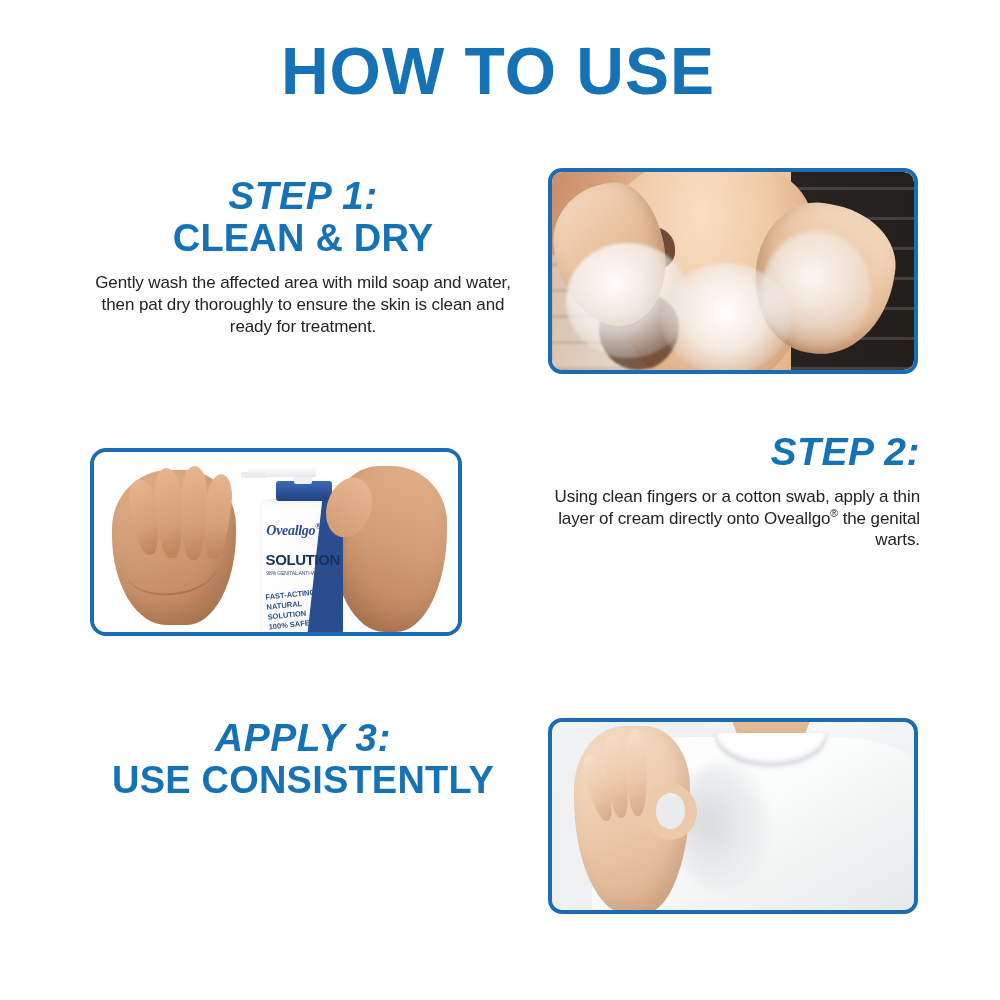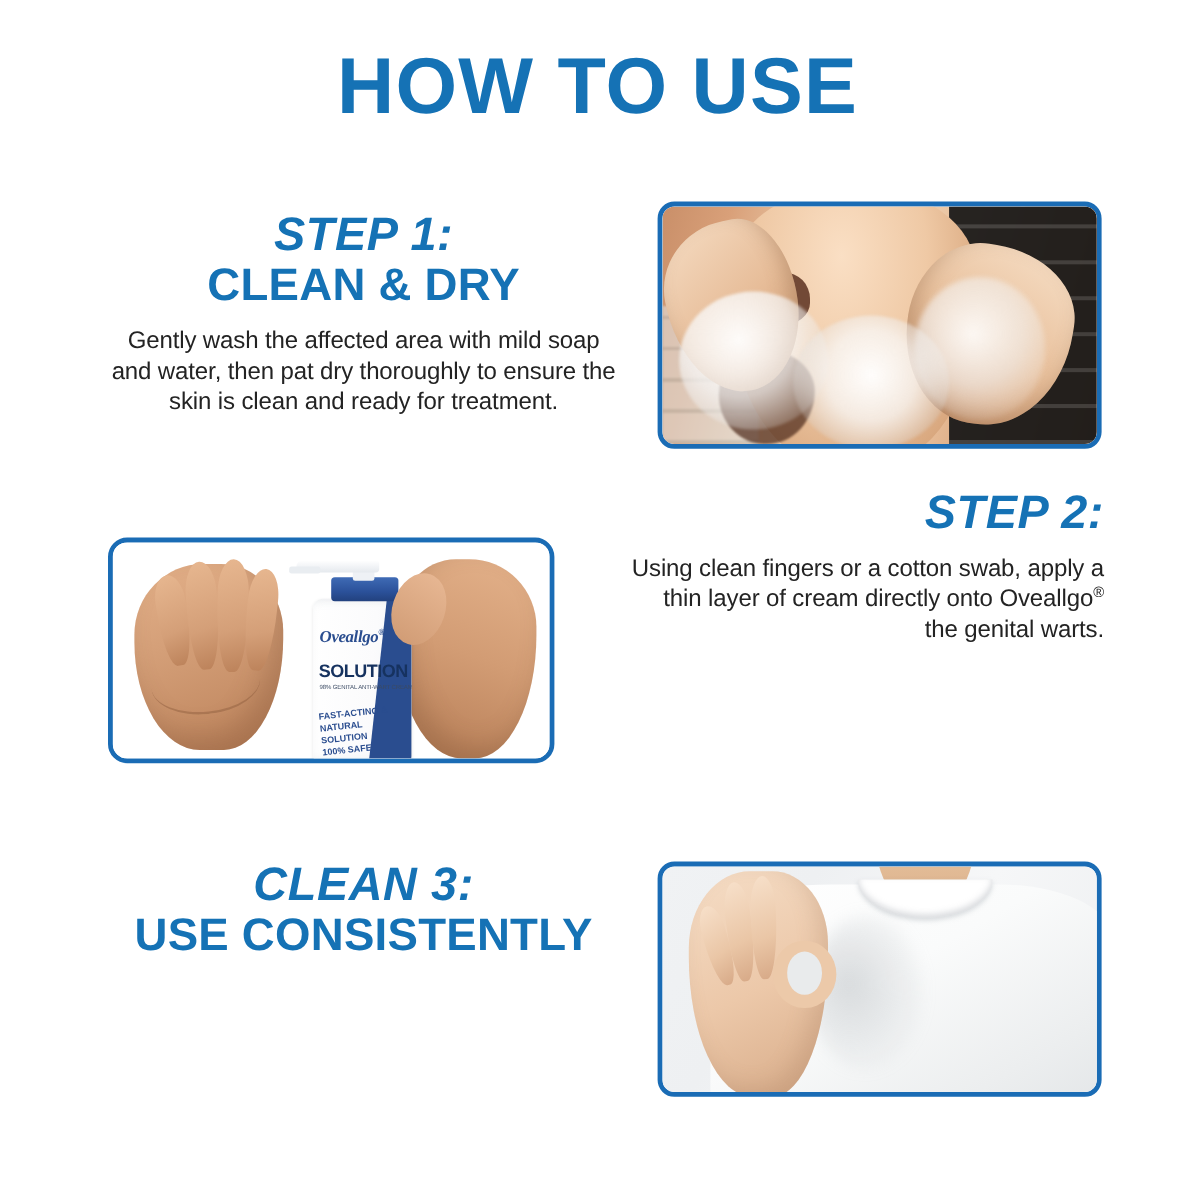--- a/index.html
+++ b/index.html
@@ -47,38 +47,38 @@
     font-family: "Liberation Sans", sans-serif;
     font-weight: bold;
     font-size: 38px;
     color: #1572b5;
     line-height: 1.12;
     letter-spacing: 0.2px;
     white-space: nowrap;
   }
   .step-body {
     font-family: "Liberation Sans", sans-serif;
-    font-size: 20px;
+    font-size: 17px;
     line-height: 1.27;
     color: #232323;
     margin-top: 13px;
     letter-spacing: -0.1px;
   }
   .step-body .reg {
     font-size: 0.62em;
     vertical-align: super;
     line-height: 0;
   }
 
   .align-left  { text-align: center; }
   .align-right { text-align: right; }
 
   
   #step1-text { left: 88px;  top: 176px;  width: 430px; }
-  #step2-text { left: 520px; top: 408px;  width: 400px; text-align: right; }
+  #step2-text { left: 520px; top: 432px;  width: 400px; text-align: right; }
   #step3-text { left: 88px;  top: 718px;  width: 430px; }
 
   
   .photo-frame {
     position: absolute;
     border: 4.5px solid #1a6cb5;
     border-radius: 14px;
     overflow: hidden;
     background: #ffffff;
     box-sizing: border-box;
@@ -383,21 +383,21 @@
 </div>
 
 <div class="step-text align-right" id="step2-text">
   <div class="step-label">STEP 2:</div>
   <div class="step-body">
     <span>Using clean fingers or a cotton swab, apply a thin layer of cream directly onto </span><span>Oveallgo</span><span class="reg">®</span><span> the genital warts.</span>
   </div>
 </div>
 
 <div class="step-text align-left" id="step3-text">
-  <div class="step-label">CLEAN 3:</div>
+  <div class="step-label">APPLY 3:</div>
   <div class="step-head">USE CONSISTENTLY</div>
 </div>
 
 <div class="photo-frame" id="photo-step3">
   <div class="photo-inner">
     <div class="p3-bg"></div>
     <div class="p3-neck"></div>
     <div class="p3-shirt"></div>
     <div class="p3-collar"></div>
     <div class="p3-shadow"></div>

